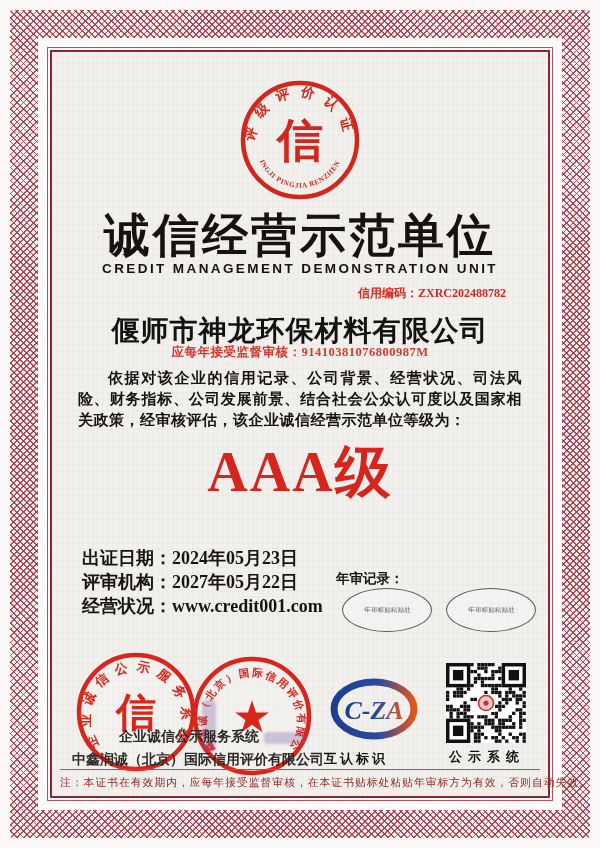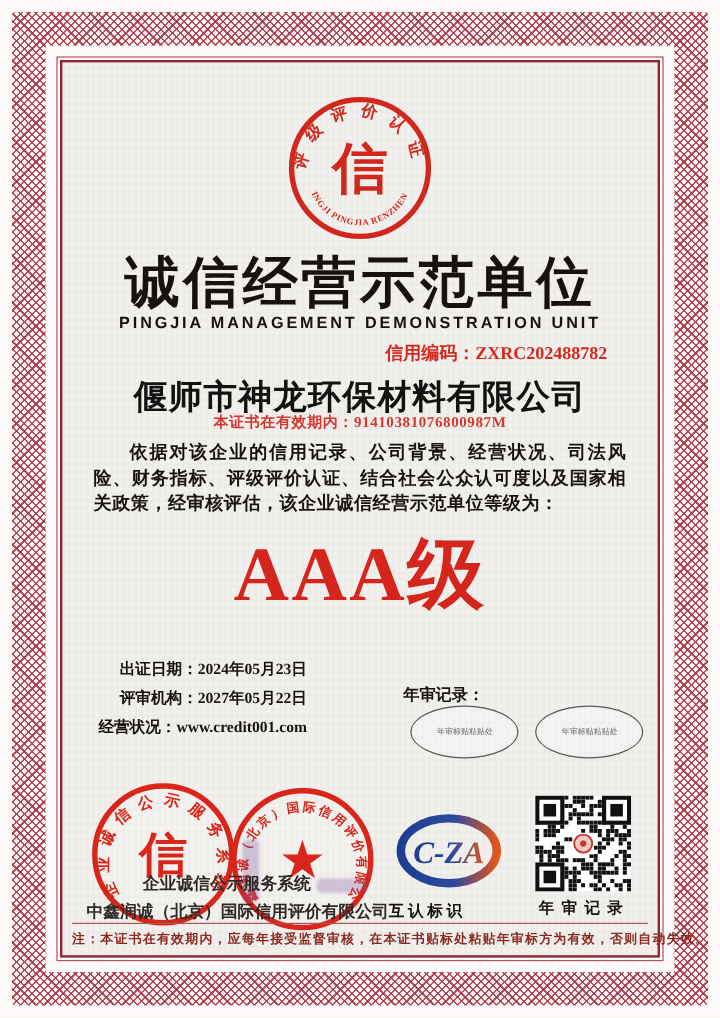--- a/index.html
+++ b/index.html
@@ -26,30 +26,30 @@
       repeating-linear-gradient(90deg,rgba(90,90,100,.025) 0 2px,transparent 2px 5px),
       repeating-linear-gradient(0deg,rgba(90,90,100,.02) 0 2px,transparent 2px 6px),
       #f2f1ee;
   }
   .abs{position:absolute;}
   .center{text-align:center;left:0;right:0;}
   
   .title{top:153px;font-size:46px;font-weight:900;letter-spacing:3px;color:#17120f;}
   .subtitle{top:209px;font-size:13.5px;font-weight:700;letter-spacing:2.4px;color:#17120f;
     font-family:"Liberation Sans","DejaVu Sans",sans-serif;}
-  .credit-line{top:233px;right:42px;font-size:15px;font-weight:700;color:#d5281e;}
+  .credit-line{top:233px;right:42px;font-size:12px;font-weight:700;color:#d5281e;}
   .company{top:260px;font-size:28px;font-weight:900;letter-spacing:1px;color:#141210;}
   .uscc{top:292px;font-size:12.5px;font-weight:700;color:#d5382e;letter-spacing:.5px;}
   .paragraph{
     top:316px;left:26px;right:26px;
     font-size:15px;line-height:21px;font-weight:700;color:#17130f;
     text-indent:2em;text-align:justify;letter-spacing:.5px;
   }
-  .grade{top:383px;font-size:64px;font-weight:900;color:#d6251d;letter-spacing:2px;}
-  .info-block{top:494px;left:30px;font-size:13px;font-weight:700;color:#17130f;text-align:right;}
+  .grade{top:383px;font-size:56px;font-weight:900;color:#d6251d;letter-spacing:2px;}
+  .info-block{top:494px;left:30px;font-size:18px;font-weight:700;color:#17130f;}
   .info-row{height:24px;line-height:24px;white-space:nowrap;}
   .annual-label{top:518px;left:284px;font-size:13.5px;font-weight:700;color:#17130f;}
   .ovals{top:536px;left:290px;display:flex;gap:14px;}
   .oval{
     width:88px;height:42px;border:1.3px solid #5a5a5a;border-radius:50%;
     display:flex;align-items:center;justify-content:center;background:rgba(255,255,255,.25);
   }
   .oval span{font-size:7px;color:#6a6a6a;letter-spacing:0;transform:scale(.95);white-space:nowrap;}
   
   .seal{filter:saturate(1.05);}
@@ -60,21 +60,21 @@
   .cza-box{left:278px;top:626px;}
   .cza-label{top:698px;left:272px;width:100px;text-align:left;font-size:13px;font-weight:900;letter-spacing:3px;color:#17130f;}
   .qr-box{left:394px;top:611px;}
   .qr-label{top:696px;left:382px;width:106px;text-align:center;font-size:13px;font-weight:900;letter-spacing:6px;color:#17130f;}
   .overprint{position:absolute;border-radius:4px;background:rgba(122,84,158,.30);filter:blur(1.2px);z-index:5;}
   .op1{left:150px;top:648px;width:14px;height:52px;}
   .op2{left:212px;top:680px;width:42px;height:12px;}
   .note{
     bottom:6px;left:8px;right:8px;
     border-top:1px solid #b4505c;padding-top:6px;
-    text-align:center;font-size:10.8px;font-weight:700;color:#8a2a22;letter-spacing:1px;
+    text-align:center;font-size:10.8px;font-weight:400;color:#8a2a22;letter-spacing:1px;
     white-space:nowrap;
   }
   svg text{font-family:"Liberation Serif","DejaVu Serif",serif;}
 </style>
 </head>
 <body>
 
 <div class="frame-band"></div>
 <div class="frame-white"></div>
 
@@ -89,32 +89,32 @@
     <text font-size="13.5" font-weight="bold" fill="#d2271c" letter-spacing="10" text-anchor="middle">
       <textPath href="#arcTopSealTop" startOffset="50%">评级评价认证</textPath>
     </text>
     <text font-size="7.2" font-weight="bold" fill="#d2271c" letter-spacing="0.6" text-anchor="middle" font-family="Liberation Sans, DejaVu Sans, sans-serif">
       <textPath href="#arcTopSealBot" startOffset="50%">PINGJI PINGJIA RENZHENG</textPath>
     </text>
     <text x="62" y="78" font-size="46" font-weight="900" fill="#d2271c" text-anchor="middle">信</text>
   </svg>
 
   <div class="abs center title">诚信经营示范单位</div>
-  <div class="abs center subtitle">PINGJIA MANAGEMENT DEMONSTRATION UNIT</div>
+  <div class="abs center subtitle">CREDIT MANAGEMENT DEMONSTRATION UNIT</div>
 
   <div class="abs credit-line">
     <span>信用编码：</span><span>ZXRC202488782</span>
   </div>
 
   <div class="abs center company">偃师市神龙环保材料有限公司</div>
   <div class="abs center uscc">
-    <span>本证书在有效期内：</span><span>91410381076800987M</span>
+    <span>应每年接受监督审核：</span><span>91410381076800987M</span>
   </div>
 
-  <div class="abs paragraph">依据对该企业的信用记录、公司背景、经营状况、司法风险、财务指标、评级评价认证、结合社会公众认可度以及国家相关政策，经审核评估，该企业诚信经营示范单位等级为：</div>
+  <div class="abs paragraph">依据对该企业的信用记录、公司背景、经营状况、司法风险、财务指标、公司发展前景、结合社会公众认可度以及国家相关政策，经审核评估，该企业诚信经营示范单位等级为：</div>
 
   <div class="abs center grade">AAA级</div>
 
   <div class="abs info-block">
     <div class="info-row"><span>出证日期：</span><span>2024年05月23日</span></div>
     <div class="info-row"><span>评审机构：</span><span>2027年05月22日</span></div>
     <div class="info-row"><span>经营状况：</span><span>www.credit001.com</span></div>
   </div>
 
   <div class="abs annual-label">年审记录：</div>
@@ -360,16 +360,16 @@
       <rect x="55.65217391304348" y="0" width="24.34782608695652" height="24.34782608695652" fill="#111"></rect>
       <rect x="59.130434782608695" y="3.4782608695652173" width="17.391304347826086" height="17.391304347826086" fill="#fff"></rect>
       <rect x="62.608695652173914" y="6.956521739130435" width="10.434782608695652" height="10.434782608695652" fill="#111"></rect>
       <rect x="0" y="55.65217391304348" width="24.34782608695652" height="24.34782608695652" fill="#111"></rect>
       <rect x="3.4782608695652173" y="59.130434782608695" width="17.391304347826086" height="17.391304347826086" fill="#fff"></rect>
       <rect x="6.956521739130435" y="62.608695652173914" width="10.434782608695652" height="10.434782608695652" fill="#111"></rect>
       <rect x="31" y="31" width="18" height="18" fill="#fff"></rect>
       <circle cx="40" cy="40" r="7.5" fill="#f3c8c4" stroke="#c0392b" stroke-width="1.6"></circle>
       <circle cx="40" cy="40" r="2.6" fill="#c0392b"></circle>
     </svg>
-  <div class="abs qr-label">年审记录</div>
+  <div class="abs qr-label">公示系统</div>
 
   <div class="abs note">注：本证书在有效期内，应每年接受监督审核，在本证书贴标处粘贴年审标方为有效，否则自动失效。</div>
 </div>
 
 </body></html>

